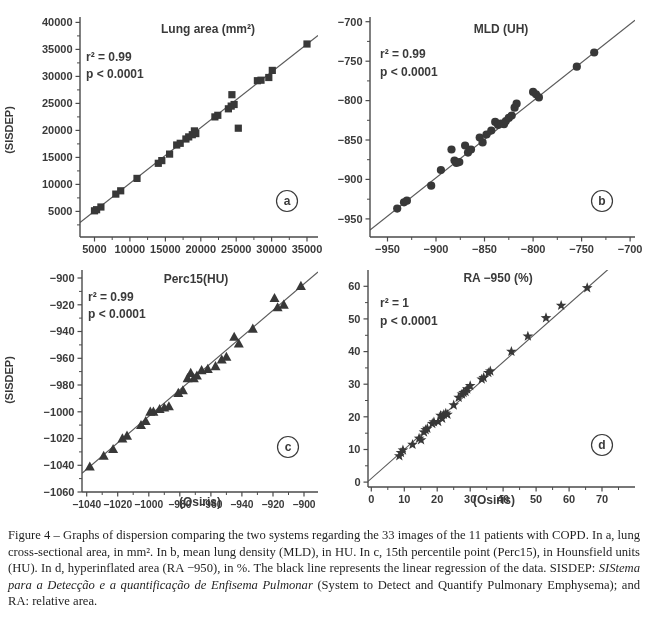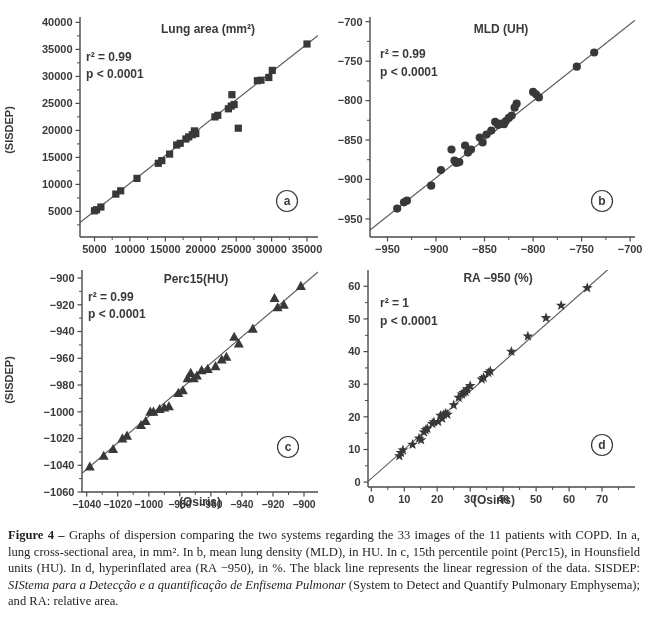--- a/index.html
+++ b/index.html
@@ -6,21 +6,21 @@
   .page{position:relative;width:648px;height:619px;background:#ffffff;overflow:hidden;
         font-family:"Liberation Sans",sans-serif;}
   .panel{position:absolute;}
   #panel-a{left:0;top:0;}
   #panel-b{left:324px;top:0;}
   #panel-c{left:0;top:255px;}
   #panel-d{left:324px;top:255px;}
   .caption{position:absolute;left:8px;width:632px;top:527px;
            font-family:"Liberation Serif",serif;font-size:12.6px;line-height:16.6px;
            text-align:justify;color:#1f1f1f;}
-  .caption b{font-weight:bold;margin-top:34px;}
+  .caption b{font-weight:normal;margin-top:34px;}
   .caption i{font-style:italic;}
 </style>
 </head>
 <body>
 
 <div class="page">
   <svg id="panel-a" class="panel" width="324" height="255">
       <defs>
         <clipPath id="clip-a">
           <rect x="80" y="17" width="238" height="220"></rect>

